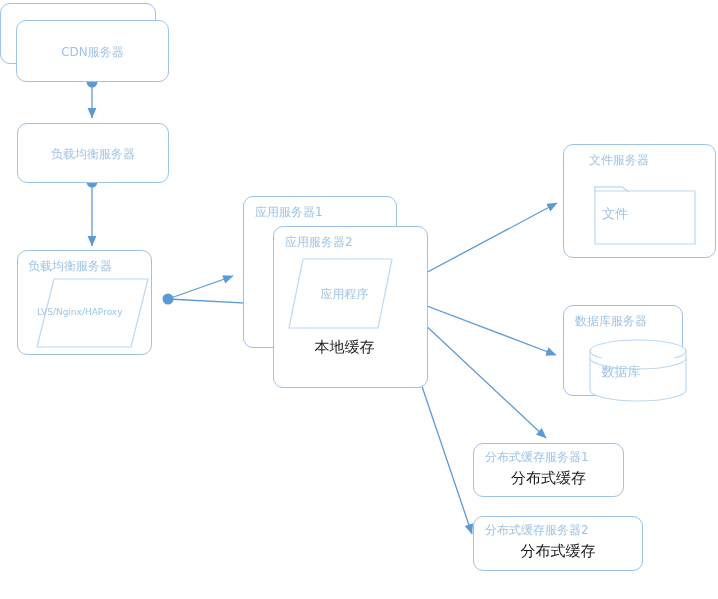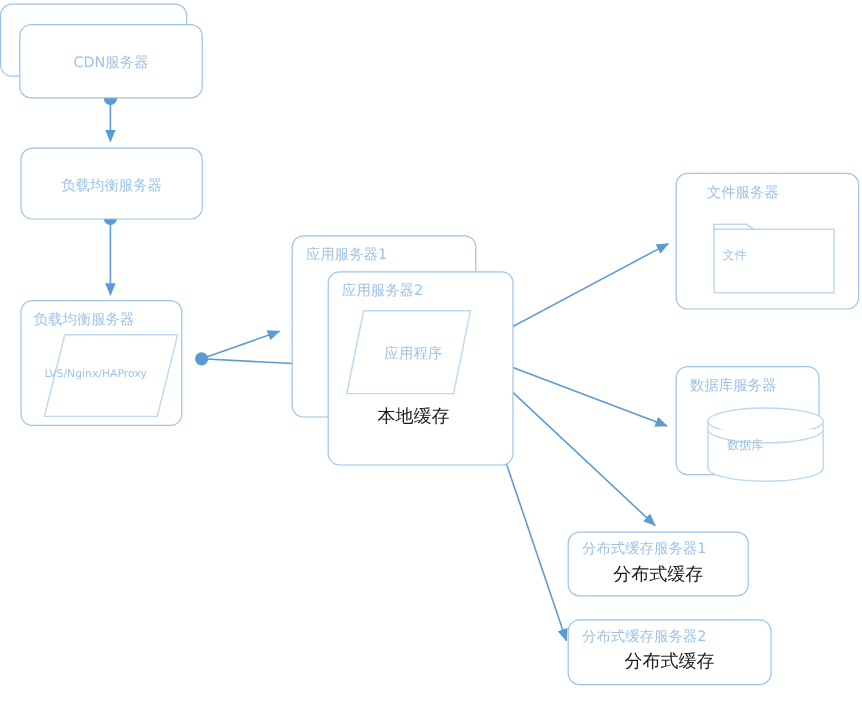--- a/index.html
+++ b/index.html
@@ -24,21 +24,21 @@
     white-space:nowrap;
   }
   .lbl-dark{
     color:#1a1a1a;
     font-size:15px;
     line-height:17px;
     white-space:nowrap;
   }
   .lbl-tiny{
     color:#9dc3e6;
-    font-size:10px;
+    font-size:13px;
     line-height:10px;
     white-space:nowrap;
   }
   .center-title{
     position:absolute;
     left:0;right:0;
     text-align:center;
   }
   .tl-title{
     position:absolute;

